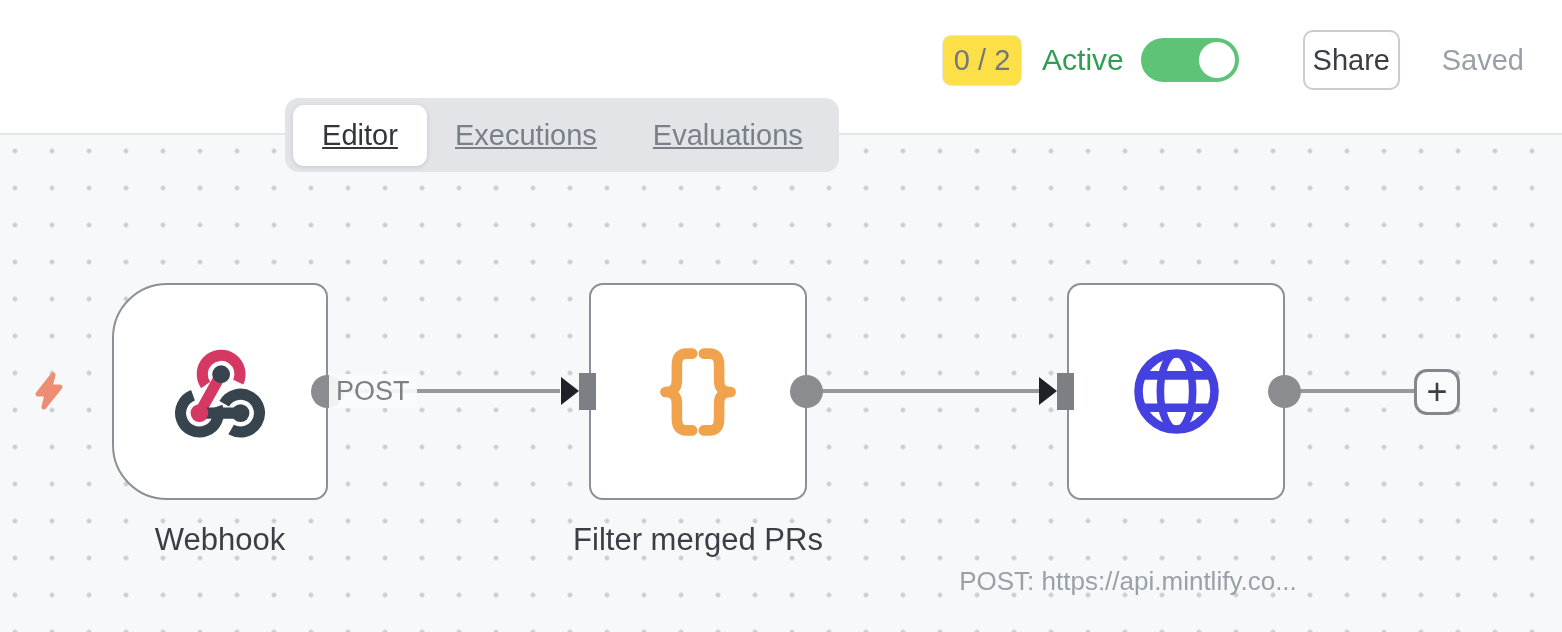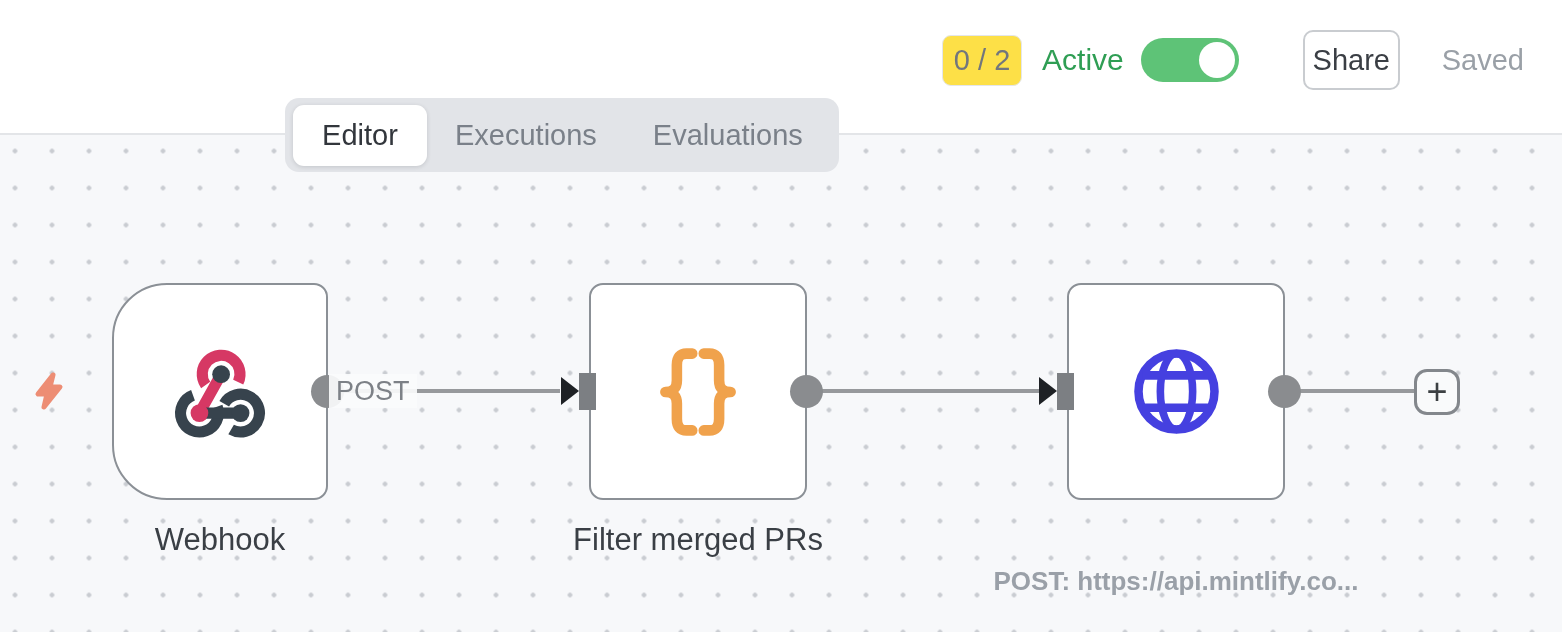--- a/index.html
+++ b/index.html
@@ -23,21 +23,21 @@
   .share-btn { margin-left:64px; width:97px; height:60px; border-radius:10px;
     background:#ffffff; border:2px solid #c9ccd0; color:#3a3e44; font-size:29px;
     font-weight:500; display:flex; align-items:center; justify-content:center; cursor:pointer; }
   .saved-label { margin-left:42px; color:#9aa0a7; font-size:29px; font-weight:400; }
 
   
   .tabbar { position:absolute; left:285px; top:98px; height:74px; z-index:20;
     background:#e2e4e8; border-radius:14px; display:flex; align-items:center;
     padding:8px; }
   .tab { height:61px; display:flex; align-items:center; justify-content:center;
-    font-size:29px; color:#7a8089; cursor:pointer; padding:0 28px; border-radius:11px; }
+    font-size:29px; color:#7a8089; cursor:pointer; padding:0 28px; border-radius:11px;text-decoration:underline; }
   .tab.active { width:134px; padding:0; background:#ffffff; color:#32363c;
     font-weight:500; box-shadow:0 1px 4px rgba(40,44,52,0.16); }
 
   
   .canvas { position:absolute; left:0; top:135px; width:1562px; height:497px;
     background-color:#f7f8fa;
     background-image:radial-gradient(circle, #c9ccd1 2px, transparent 2.5px);
     background-size:37px 37px; background-position:-3.5px -2.5px; }
 
   .node { position:absolute; top:148px; width:218px; height:217px;
@@ -138,18 +138,18 @@
 
     <div class="node n3">
       <svg width="95" height="95" viewBox="0 0 100 100">
         <circle cx="50" cy="50" r="40" fill="none" stroke="#4540e0" stroke-width="9"></circle>
         <ellipse cx="50" cy="50" rx="17" ry="40" fill="none" stroke="#4540e0" stroke-width="8"></ellipse>
         <path d="M14.5 33 L85.5 33" stroke="#4540e0" stroke-width="9"></path>
         <path d="M14.5 67 L85.5 67" stroke="#4540e0" stroke-width="9"></path>
       </svg>
     </div>
     <div class="out-port" style="left:1268px;"></div>
-    <div class="node-sublabel" style="left:1176px;font-weight:bold;">POST: https://api.mintlify.co...</div>
+    <div class="node-sublabel" style="left:1128px;">POST: https://api.mintlify.co...</div>
 
     <div class="add-btn">+</div>
 
   </div>
 </div>
 
 </body></html>

